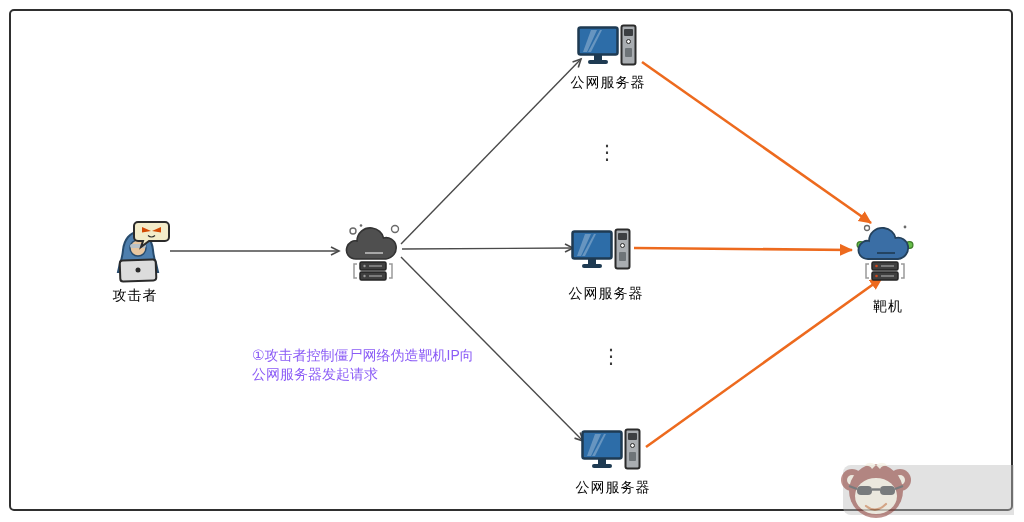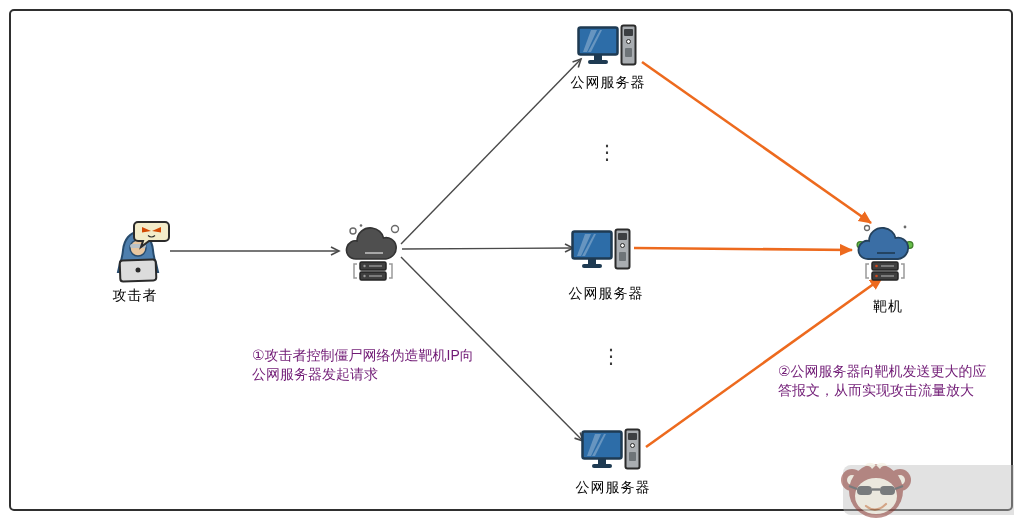--- a/index.html
+++ b/index.html
@@ -28,21 +28,21 @@
     font-size: 14px;
     color: #000000;
     text-align: center;
     letter-spacing: 1px;
     white-space: nowrap;
   }
   .annotation {
     position: absolute;
     font-size: 14px;
     line-height: 19px;
-    color: #701a75;
+    color: #8b5cf6;
     white-space: pre-line;
   }
   .vdots {
     position: absolute;
     font-size: 20px;
     line-height: 1;
     color: #3b3b3b;
     font-family: "DejaVu Sans", sans-serif;
   }
   .wm-rect {
@@ -172,22 +172,20 @@
     <rect x="17" y="50" width="26" height="8" rx="1.5" fill="#3f3f3f" stroke="#242424" stroke-width="1.5"></rect>
     <circle cx="21.5" cy="44" r="1.3" fill="#d2491e"></circle>
     <rect x="26" y="43.2" width="13" height="1.6" fill="#8a8a8a"></rect>
     <circle cx="21.5" cy="54" r="1.3" fill="#d2491e"></circle>
     <rect x="26" y="53.2" width="13" height="1.6" fill="#8a8a8a"></rect>
   </svg>
   <div class="node-label" style="left:838px; top:286px; width:100px;margin-top:12px;">靶机</div>
 
   <div class="annotation" style="left:252px; top:346px; width:245px;">①攻击者控制僵尸网络伪造靶机IP向
 公网服务器发起请求</div>
-  <div class="annotation" style="left:778px; top:362px; width:235px;">②公网服务器向靶机发送更大的应
-答报文，从而实现攻击流量放大</div>
 
   <div class="wm-rect"></div>
   <svg class="wm-monkey" width="76" height="64" viewBox="0 0 76 64">
     <circle cx="14" cy="22" r="11" fill="#8c3a33"></circle>
     <circle cx="62" cy="22" r="11" fill="#8c3a33"></circle>
     <circle cx="14" cy="22" r="5" fill="#f4eddb"></circle>
     <circle cx="62" cy="22" r="5" fill="#f4eddb"></circle>
     <circle cx="38" cy="33" r="27" fill="#8c3a33"></circle>
     <path d="M38 7 q7 -5 12 1 q-6 -1 -8 3 Z" fill="#f4eddb"></path>
     <path d="M38 7 q-7 -5 -12 1 q6 -1 8 3 Z" fill="#f4eddb"></path>

